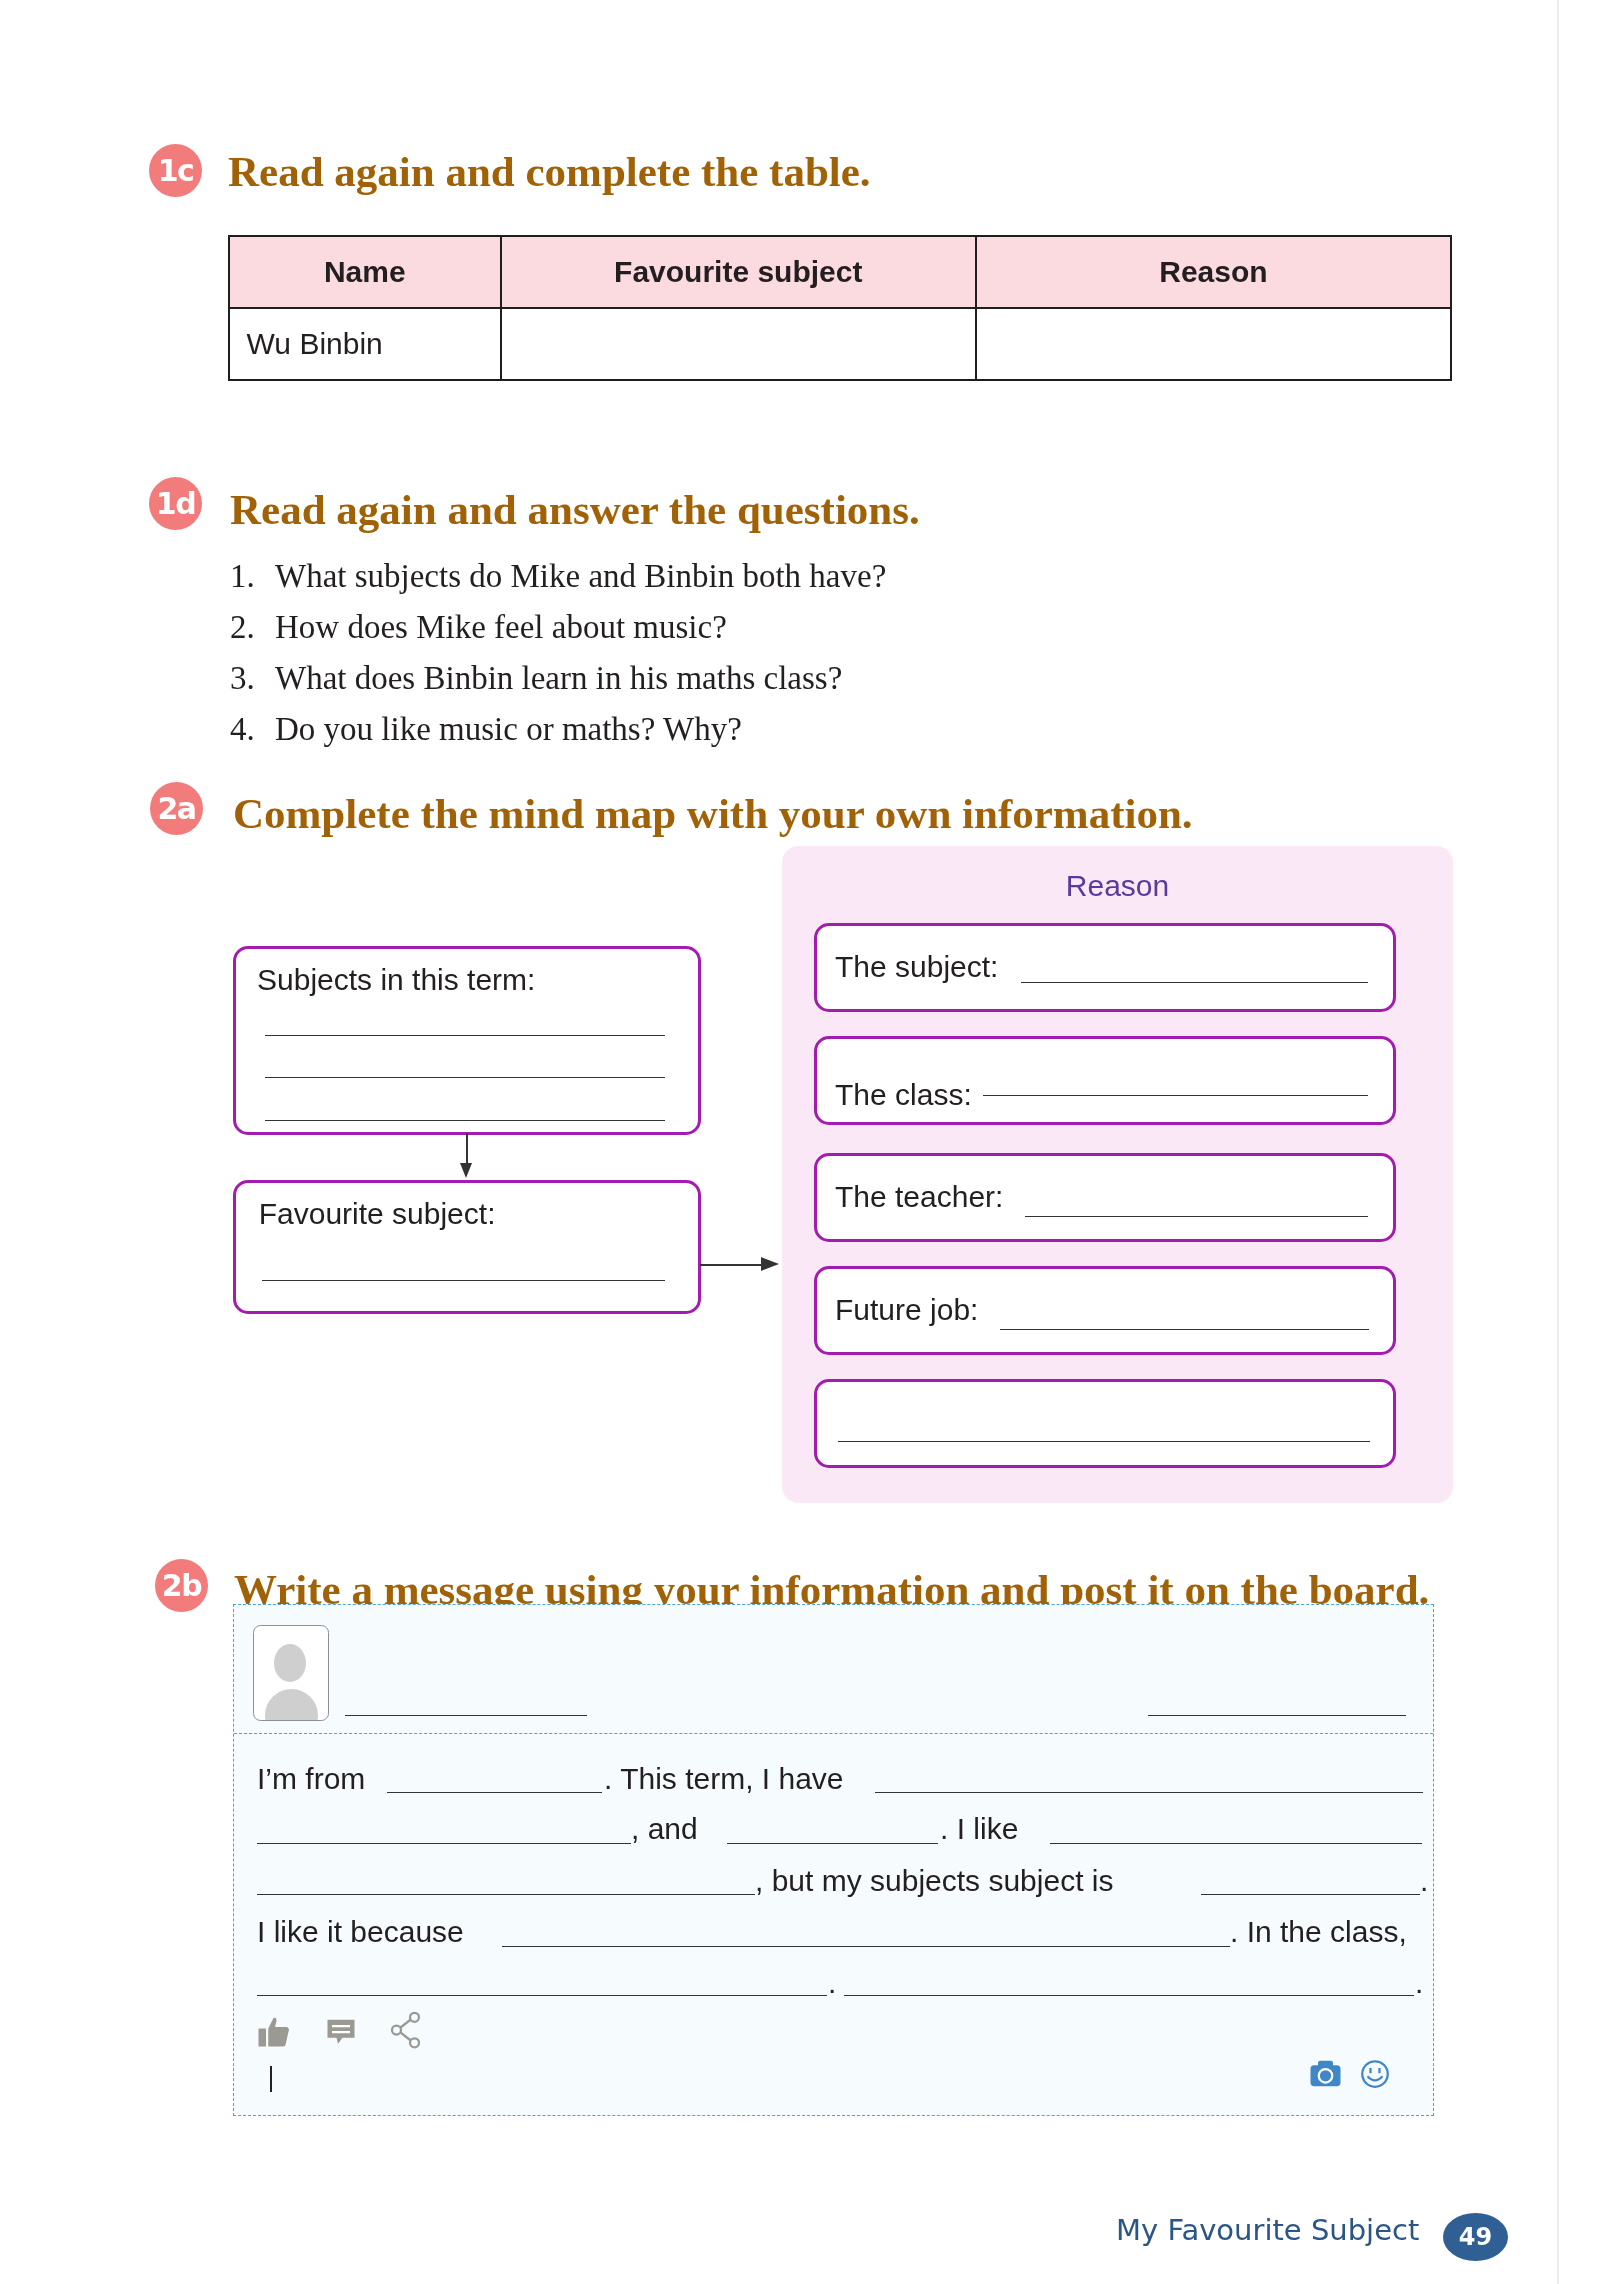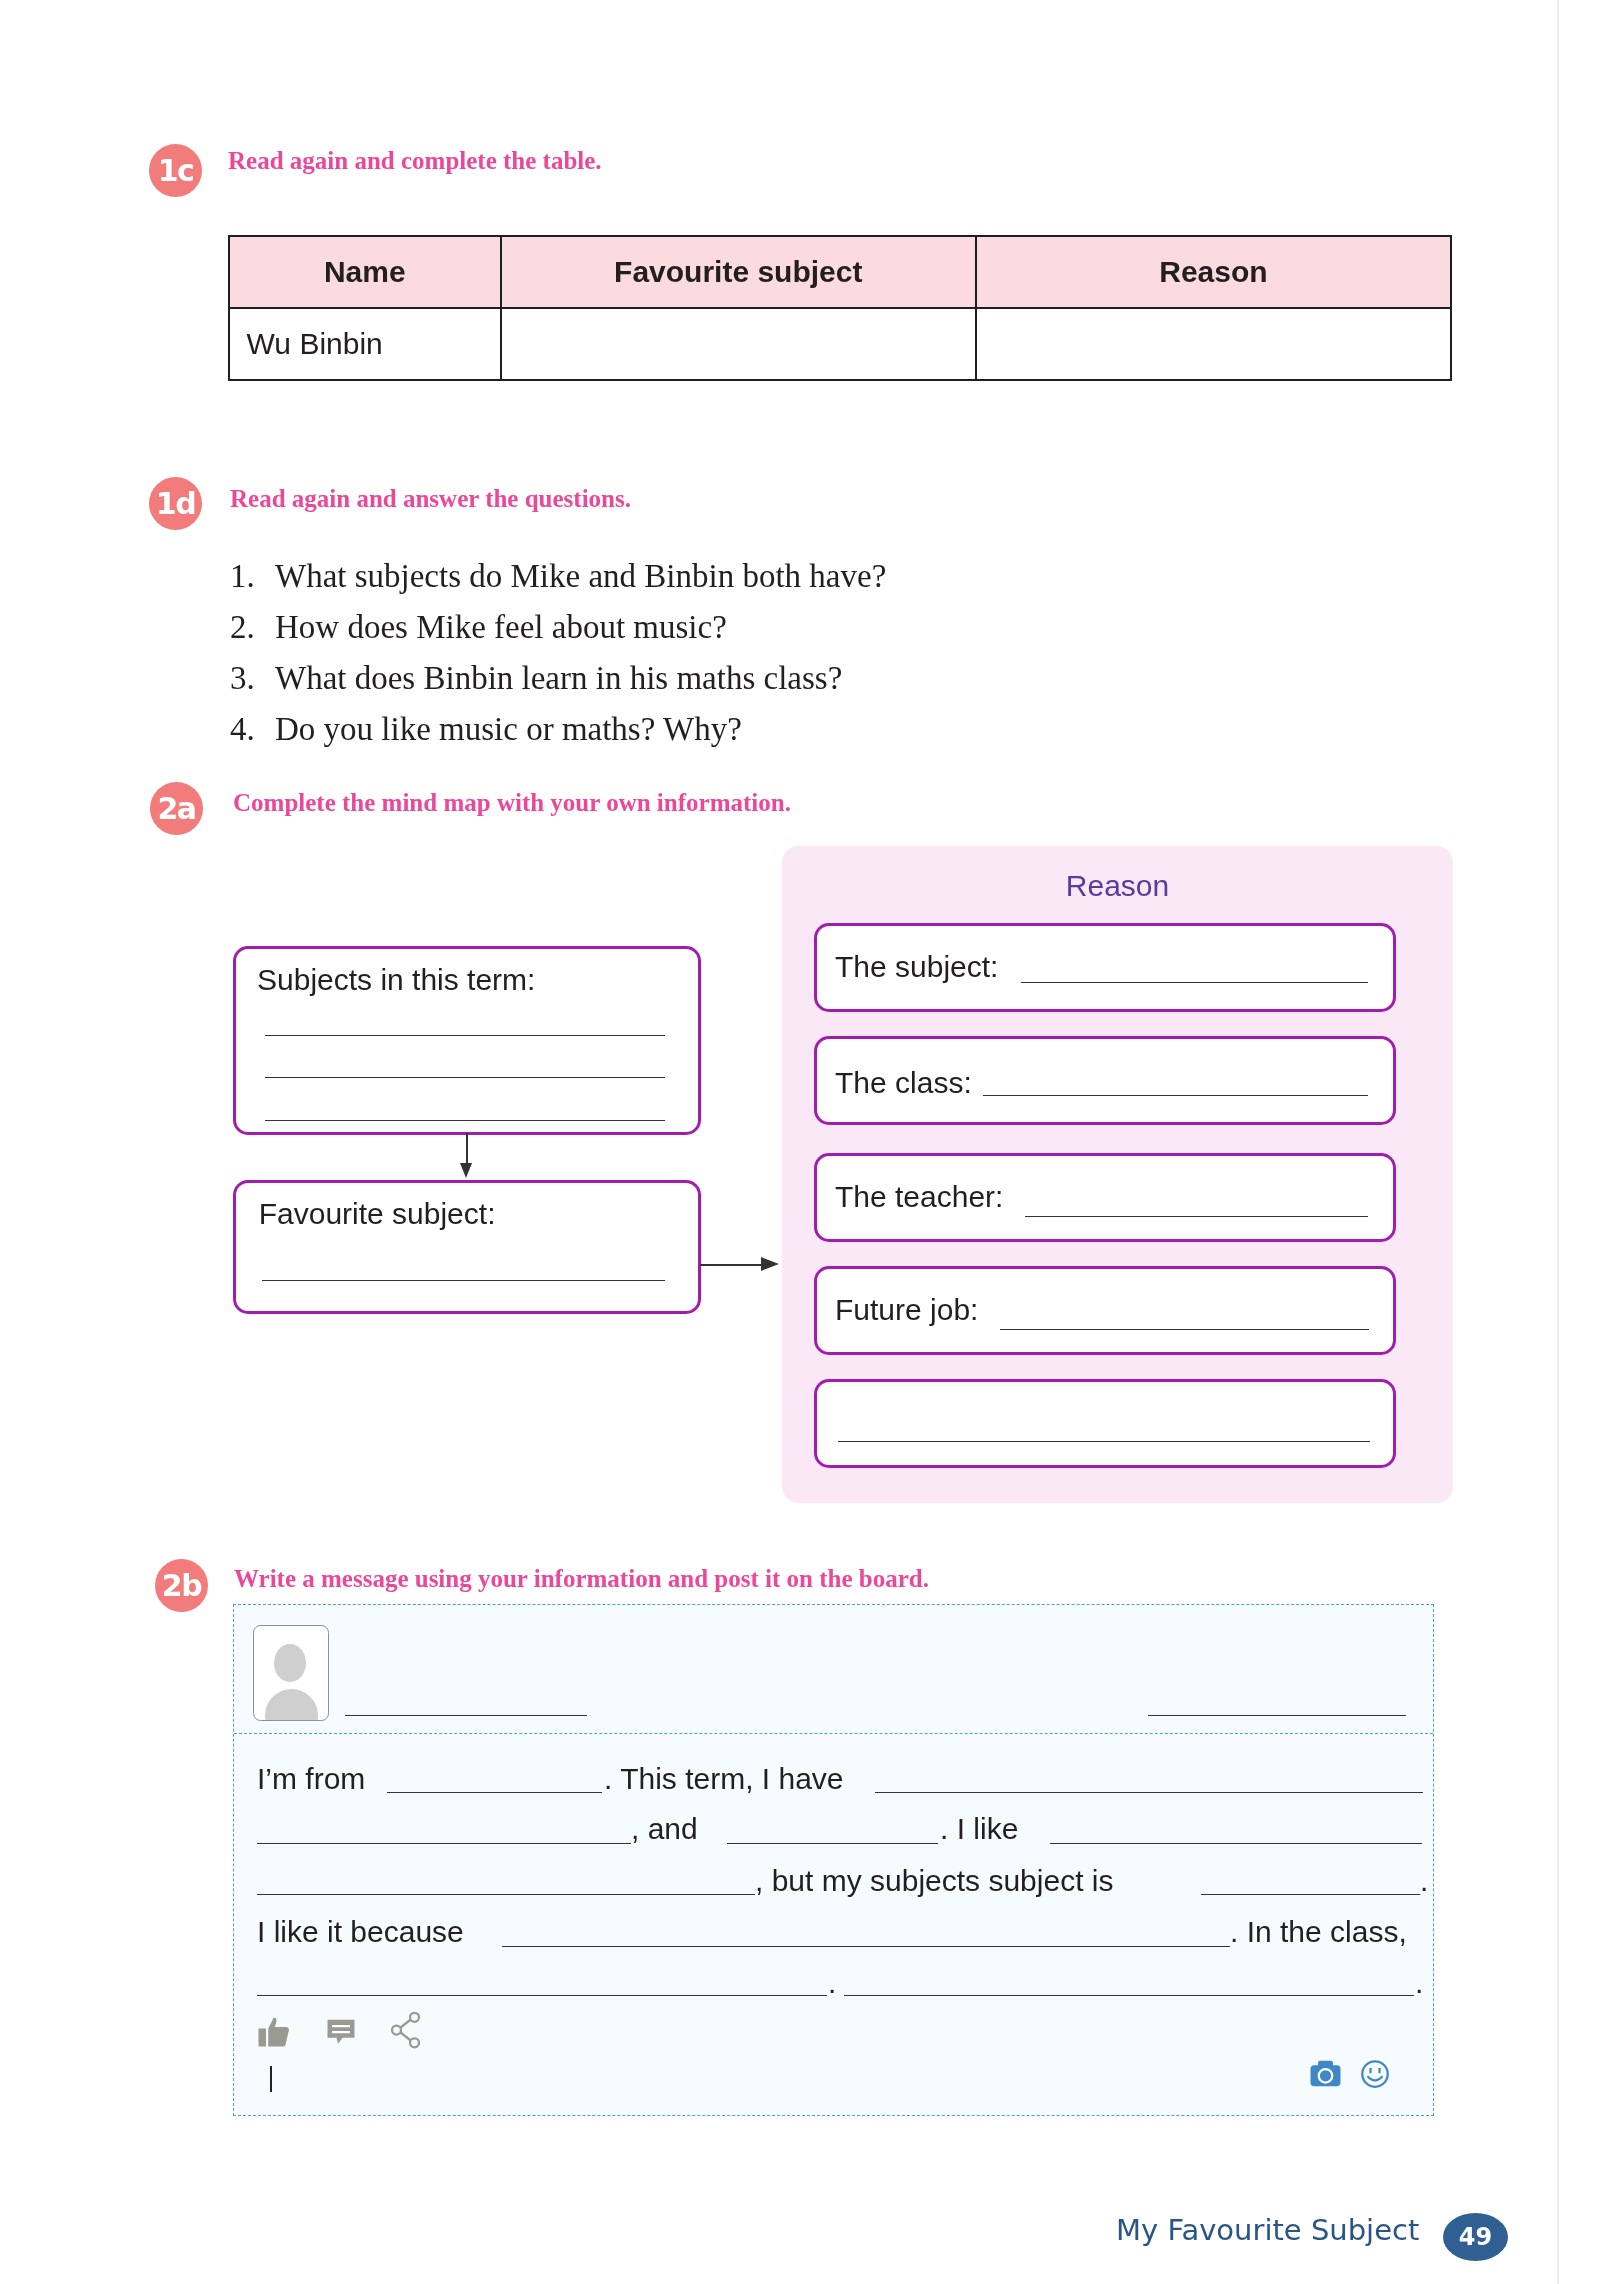--- a/index.html
+++ b/index.html
@@ -12,21 +12,21 @@
   .binding-line { position: absolute; left: 1557px; top: 0; width: 2.3px; height: 2284px; background: #ececec; }
 
   .badge {
     position: absolute; width: 53px; height: 53px; border-radius: 50%;
     background: #f27b7b; color: #fff;
     font-family: "DejaVu Sans", sans-serif; font-weight: bold; font-size: 30px;
     display: flex; align-items: center; justify-content: center; letter-spacing: -1.5px;
   }
   .heading {
     position: absolute; font-family: "Liberation Serif", serif; font-weight: bold;
-    font-size: 25px; color: #ec4899; white-space: nowrap;
+    font-size: 43px; color: #a16207; white-space: nowrap;
   }
 
   
   .tbl { position: absolute; left: 228px; top: 235px; width: 1224px; border-collapse: collapse; }
   .tbl th, .tbl td { border: 2.3px solid #1e1e1e; font-size: 30px; }
   .tbl th { background: #fbdbe0; height: 68px; font-weight: bold; text-align: center; }
   .tbl td { height: 68px; background: #fff; padding-left: 16.6px; }
   .tbl .c1 { width: 269px; } .tbl .c2 { width: 474px; } .tbl .c3 { width: 474px; }
 
   .qlist { position: absolute; left: 230px; top: 551px; list-style: none; margin: 0; padding: 0; }
@@ -111,21 +111,21 @@
 <div class="arrow-h"></div>
 <div class="arrow-h-head"></div>
 
 <div class="reason-panel">
   <div class="reason-title">Reason</div>
   <div class="mm-box rbox" style="top:77px;">
     <div class="mm-label" style="left:18px; top:24px;text-align:center;">The subject:</div>
     <div class="blank" style="left:204px; top:56px; width:347px;"></div>
   </div>
   <div class="mm-box rbox" style="top:190px;">
-    <div class="mm-label" style="left:18px; top:27px;text-align:right;">The class:</div>
+    <div class="mm-label" style="left:18px; top:39px;text-align:right;">The class:</div>
     <div class="blank" style="left:166px; top:56px; width:385px;"></div>
   </div>
   <div class="mm-box rbox" style="top:307px;">
     <div class="mm-label" style="left:18px; top:24px;">The teacher:</div>
     <div class="blank" style="left:208px; top:60px; width:343px;"></div>
   </div>
   <div class="mm-box rbox" style="top:420px;">
     <div class="mm-label" style="left:18px; top:24px;">Future job:</div>
     <div class="blank" style="left:183px; top:60px; width:369px;"></div>
   </div>

